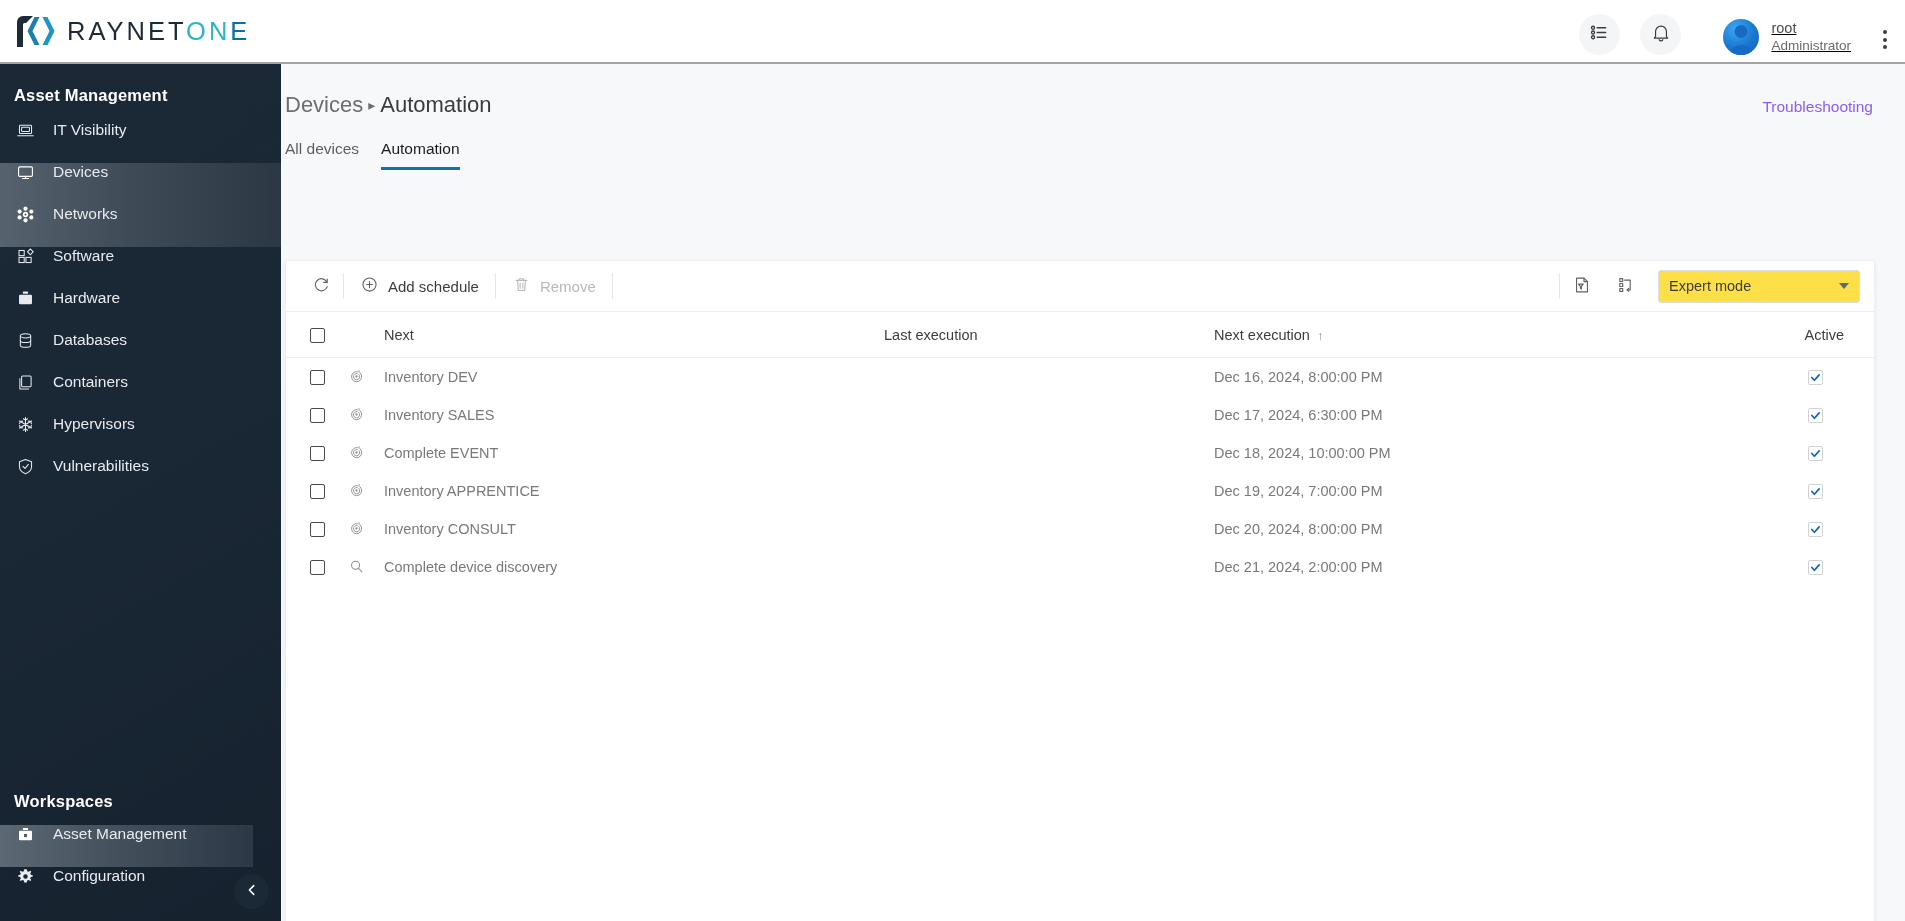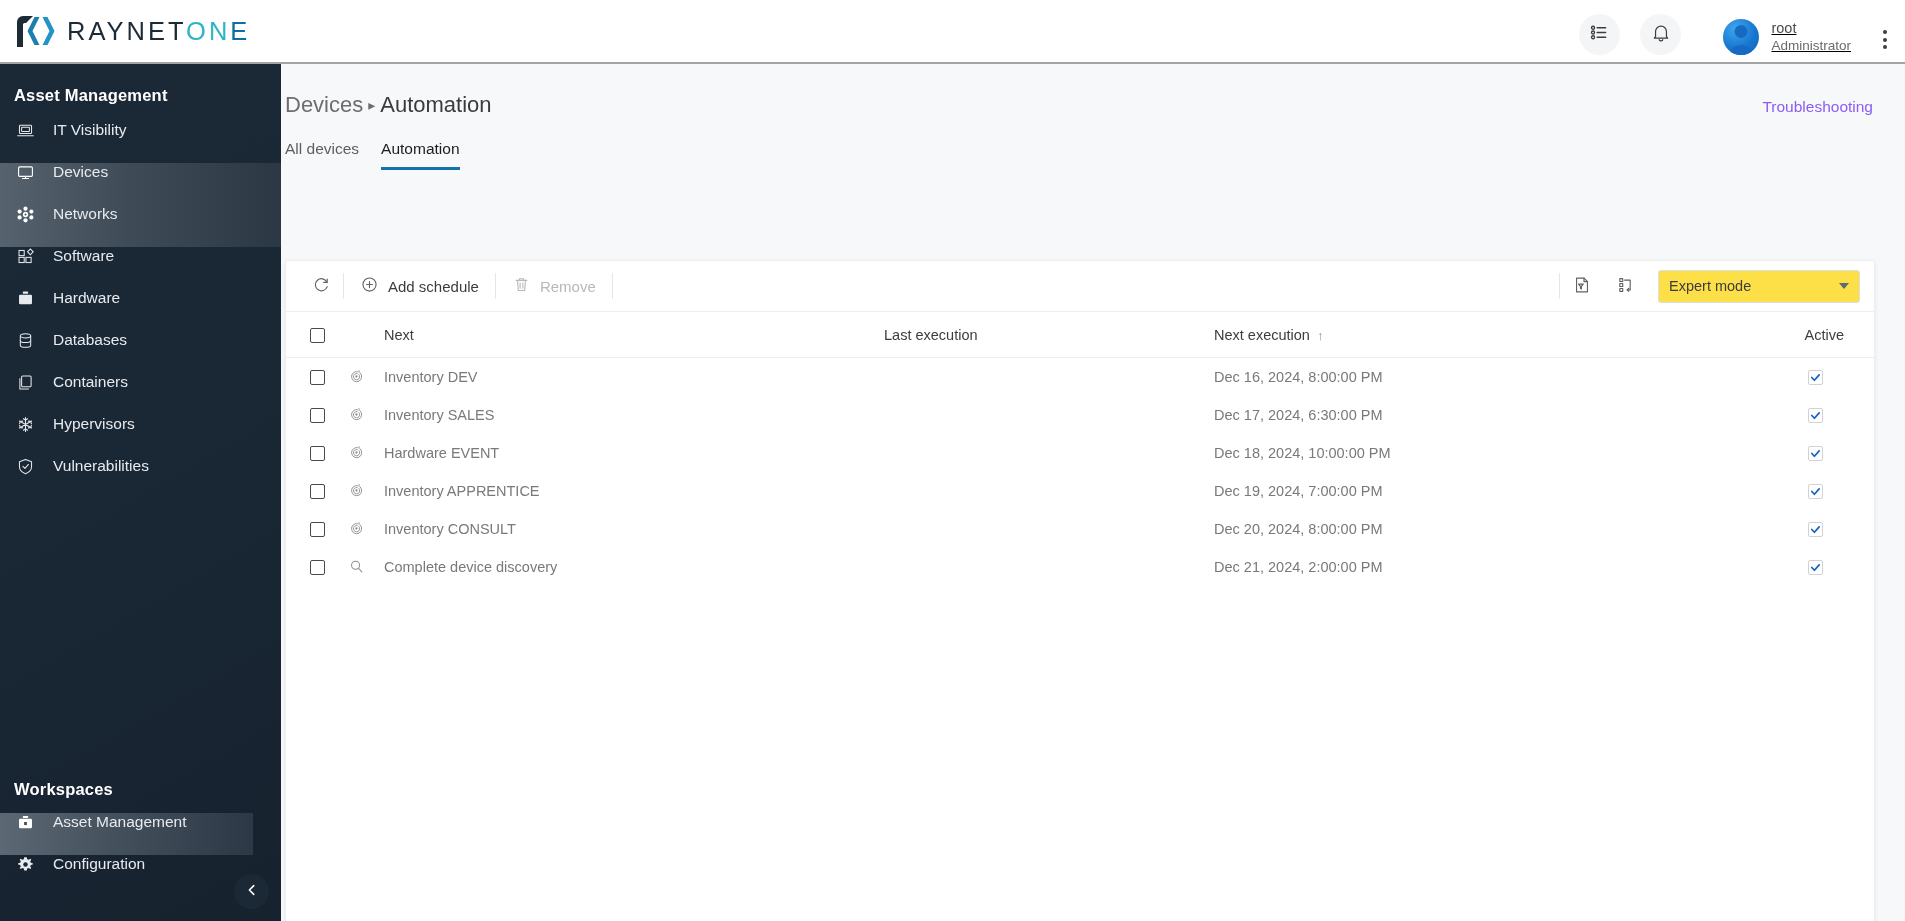--- a/index.html
+++ b/index.html
@@ -65,21 +65,21 @@
   }
   .side-title.workspaces { padding-top: 0; padding-bottom: 14px; }
   .nav-item {
     display: flex; align-items: flex-start; height: 42px;
     padding-left: 16px; cursor: pointer; color: #e7eaee; font-size: 15.5px;
   }
   .nav-item .ico { width: 30px; display: flex; align-items: center; flex: none; }
   .nav-item .lbl { margin-left: 7px; white-space: nowrap; }
   .nav-item.hl { background: linear-gradient(90deg, #56626e 0%, #3f4b57 45%, #2b3743 100%); }
   .nav-item.active-ws { background: linear-gradient(90deg, #5c6874 0%, #44505c 45%, #2c3845 100%); }
-  .side-bottom { position: absolute; left: 0; bottom: 12px; width: 253px; padding-bottom: 12px; }
+  .side-bottom { position: absolute; left: 0; bottom: 0; width: 253px; padding-bottom: 12px; }
   .collapse-btn {
     position: absolute; left: 234px; bottom: 12px; width: 35px; height: 35px;
     border-radius: 50%; background: #1b2836; color: #fff;
     display: flex; align-items: center; justify-content: center;
     cursor: pointer; z-index: 30; font-size: 15px;
   }
 
   
   .main { position: absolute; top: 64px; left: 253px; width: 1652px; height: 857px; background: #f7f8f9; }
   .crumb-row { display: flex; align-items: flex-start; padding: 28px 32px 0 32px; }
@@ -496,21 +496,21 @@
             <td class="col-icon">
               <span class="row-icon">
                 <svg width="17" height="17" viewBox="0 0 22 22" fill="none" stroke="#8b8e91" stroke-width="1.2" stroke-linecap="round">
                   <path d="M15.8 6.4 A6.6 6.6 0 1 1 12.2 4.6"></path>
                   <path d="M14.2 8.4 A4.1 4.1 0 1 1 11.8 7.1"></path>
                   <circle cx="11" cy="11" r="1.5" fill="#8b8e91" stroke="none"></circle>
                   <path d="M14.3 3.4 L14.3 5.6"></path>
                 </svg>
               </span>
             </td>
-            <td class="col-name">Hardware EVENT</td>
+            <td class="col-name">Complete EVENT</td>
             <td class="col-last"></td>
             <td class="col-next">Dec 18, 2024, 10:00:00 PM</td>
             <td class="col-active">
               <span class="cb-checked">
                 <svg width="11" height="11" viewBox="0 0 12 12" fill="none" stroke="#1565c0" stroke-width="1.9" stroke-linecap="round" stroke-linejoin="round">
                     <path d="M2 6 L4.8 9 L10 3.2"></path>
                   </svg>
               </span>
             </td>
           </tr>

